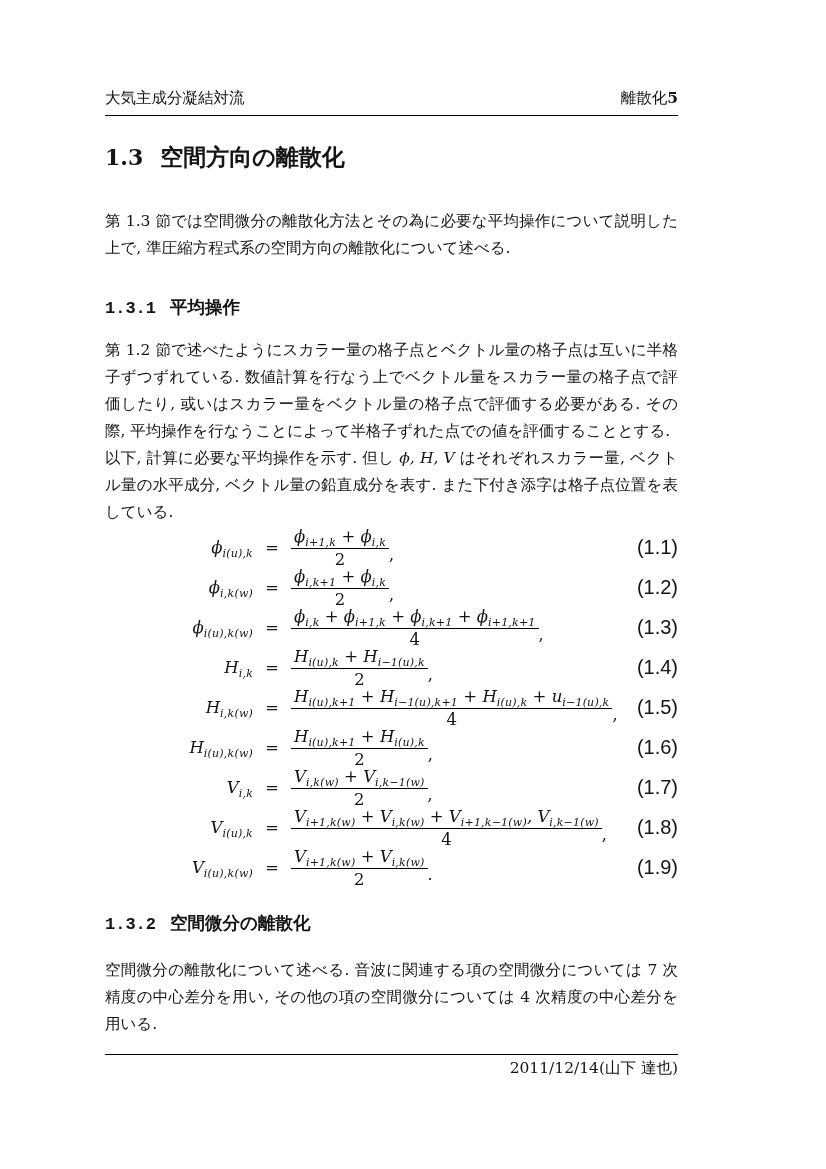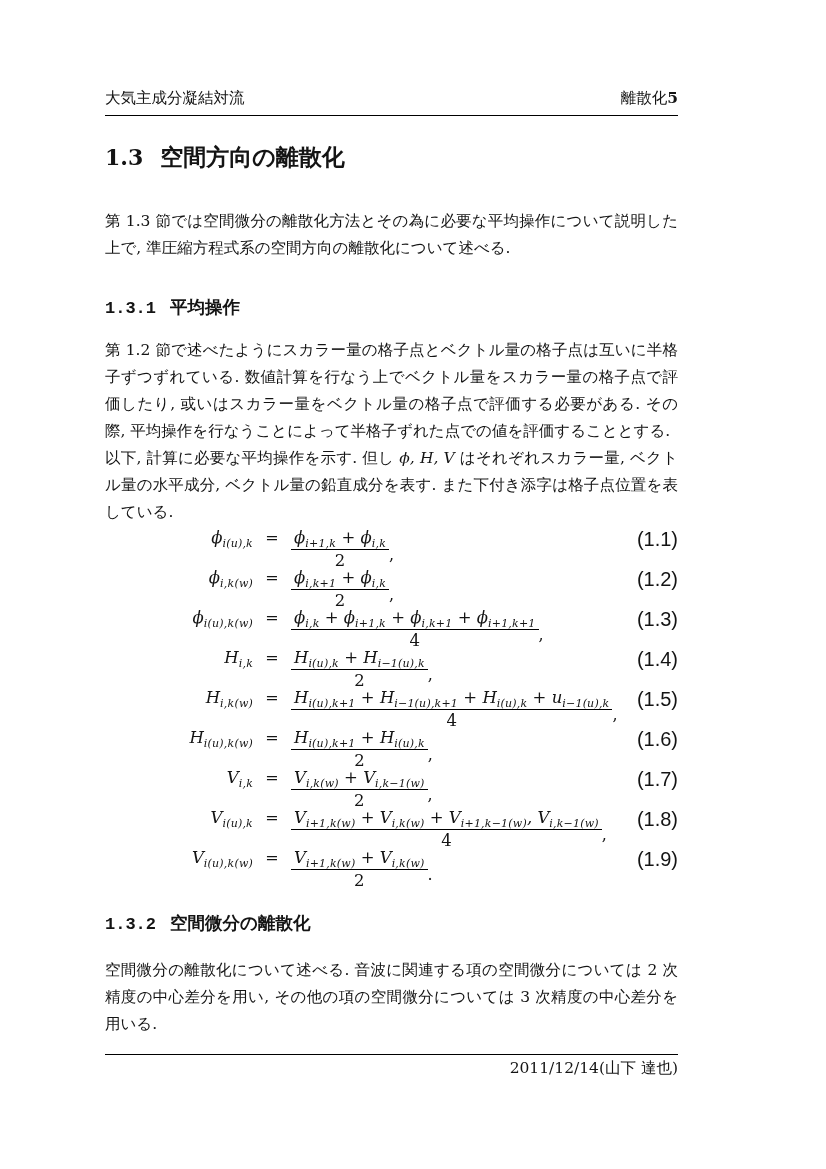--- a/index.html
+++ b/index.html
@@ -39,21 +39,21 @@
     text-align: justify;
     text-justify: inter-ideograph;
   }
   #para-intro { margin-top: 36px; }
   #para-grid { margin-top: 18px; }
   #para-avg-note { margin-top: 0; }
   #para-diff { margin-top: 22px; }
   .inline-math { font-family: "DejaVu Serif", serif; font-style: italic; }
   
   .eq-block { margin-top: 2px; }
-  .eq-row { display: flex; height: 40px; }
+  .eq-row { display: flex; align-items: center; height: 40px; }
   .math { font-family: "DejaVu Serif", serif; font-style: italic; font-size: 16.5px; }
   .math sub { font-size: 11px; line-height: 0; letter-spacing: 0.2px; }
   .eq-lhs { width: 148px; text-align: right; white-space: nowrap; }
   .eq-sign { width: 38px; text-align: center; font-size: 16px; font-style: normal;
              font-family: "DejaVu Serif", serif; }
   .eq-frac { display: inline-flex; flex-direction: column; align-items: center; }
   .eq-frac .num { padding: 0 3px 2px 3px; border-bottom: 1px solid #000; white-space: nowrap; }
   .eq-frac .den { padding-top: 1px; font-style: normal; }
   .eq-punct { font-family: "DejaVu Serif", serif; font-size: 16px;
               align-self: center; transform: translateY(7px); }
@@ -180,20 +180,20 @@
         </span>
         <span class="eq-punct">.</span>
         <span class="eq-tag">(1.9)</span>
       </div>
     </div>
 
   <div class="subsec-heading" id="subsec-1-3-2">
     <span class="sec-no">1.3.2</span><span class="sec-title">空間微分の離散化</span>
   </div>
 
-  <p class="para" id="para-diff">空間微分の離散化について述べる. 音波に関連する項の空間微分については 2 次精度の中心差分を用い, その他の項の空間微分については 3 次精度の中心差分を用いる.</p>
+  <p class="para" id="para-diff">空間微分の離散化について述べる. 音波に関連する項の空間微分については 7 次精度の中心差分を用い, その他の項の空間微分については 4 次精度の中心差分を用いる.</p>
 
   <div class="footer">
     <div class="footer-rule"></div>
     <div class="footer-date">2011/12/14(山下 達也)</div>
   </div>
 
 </div>
 
 </body></html>

